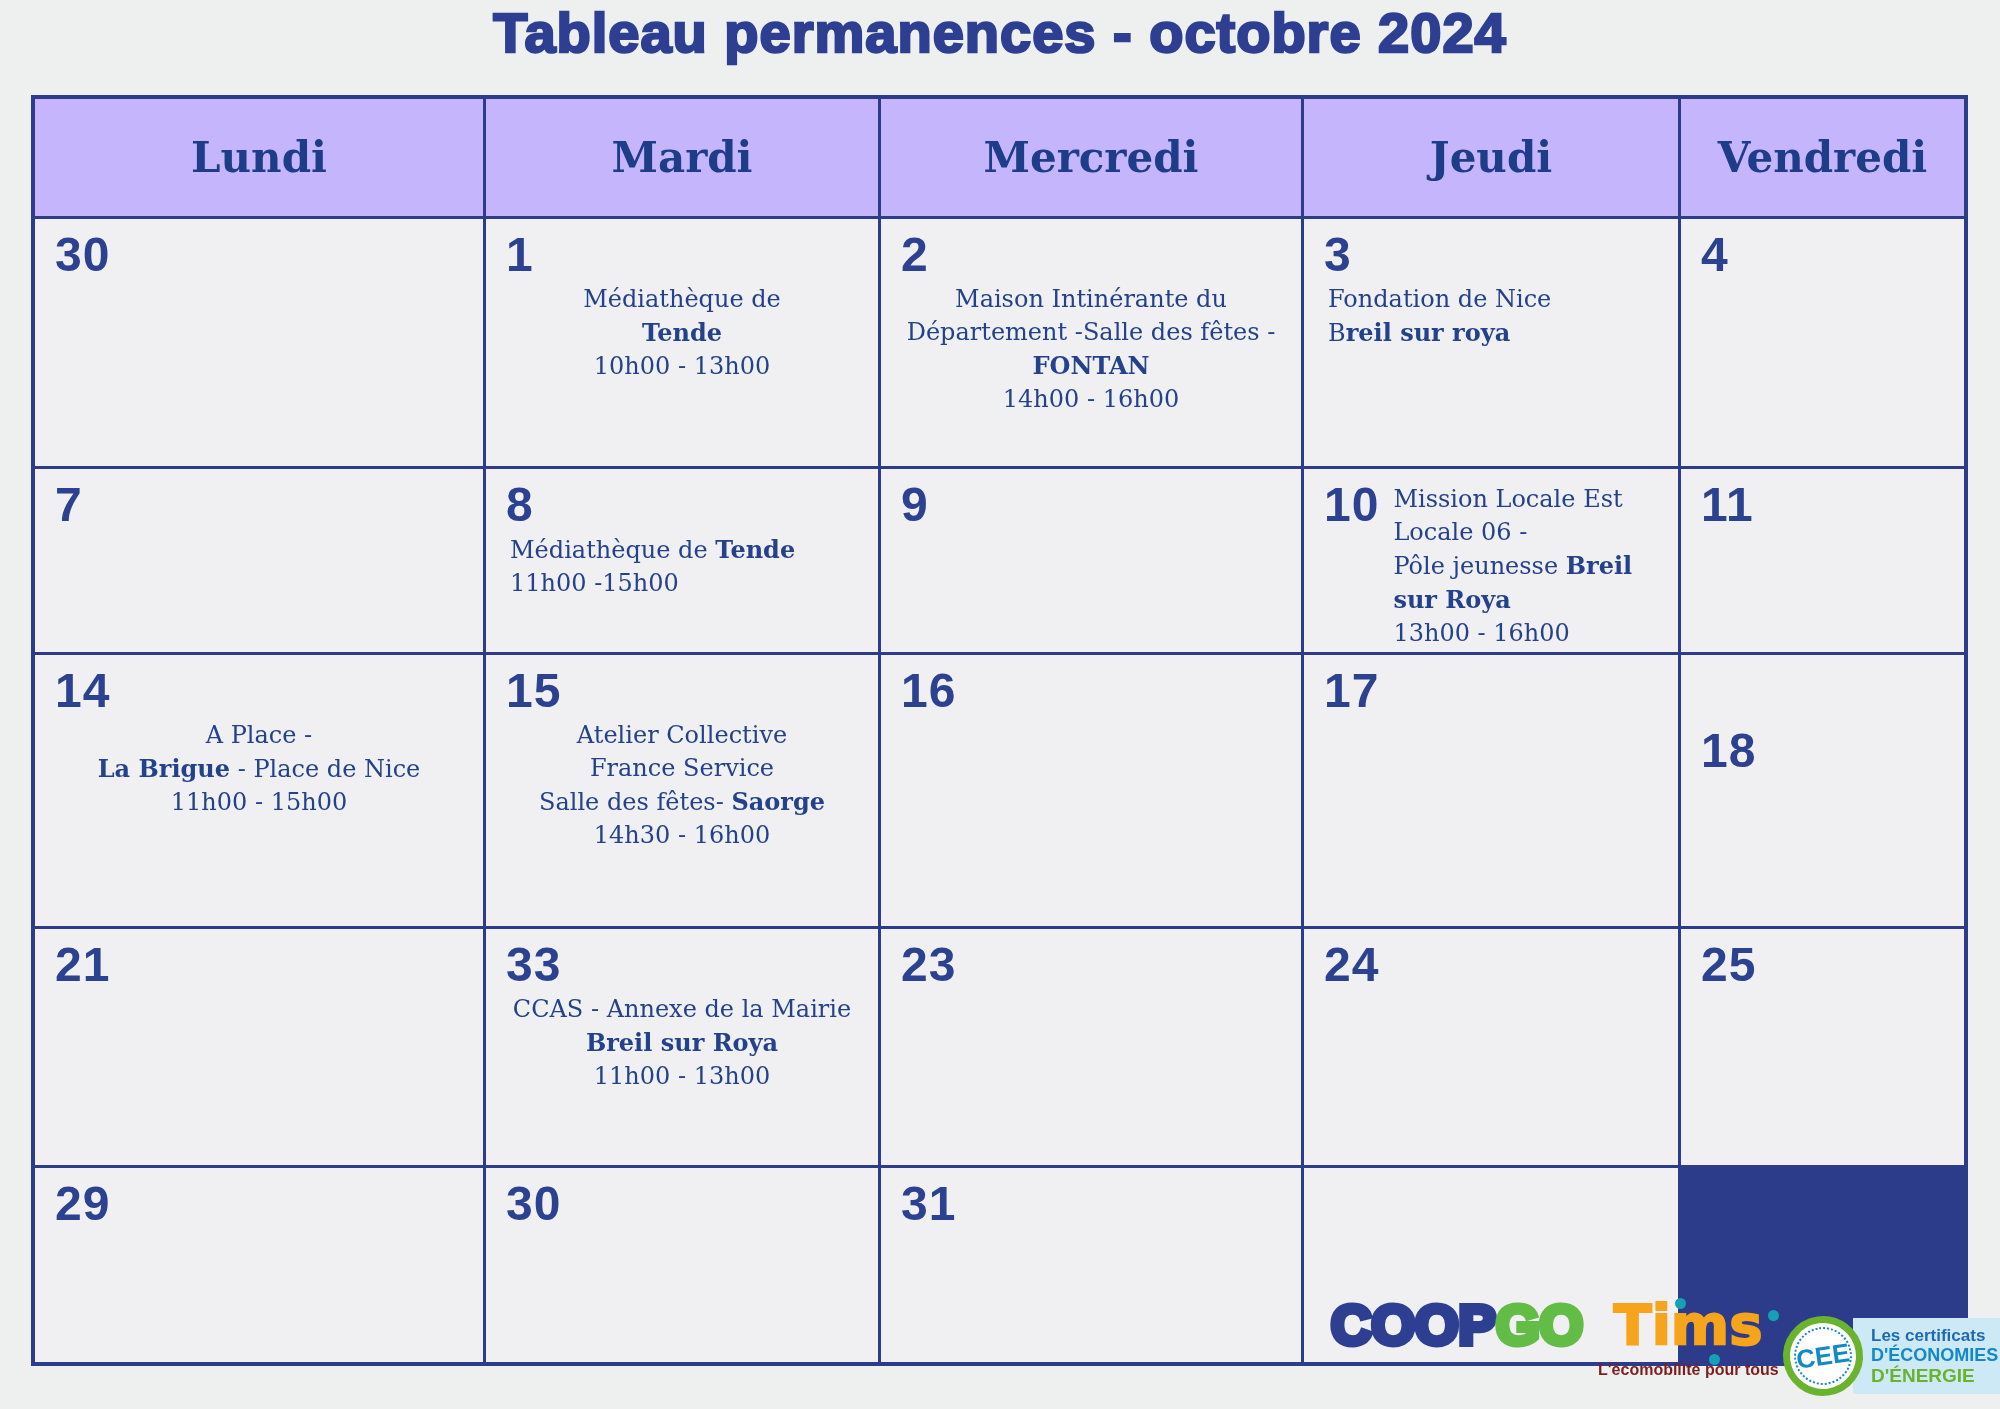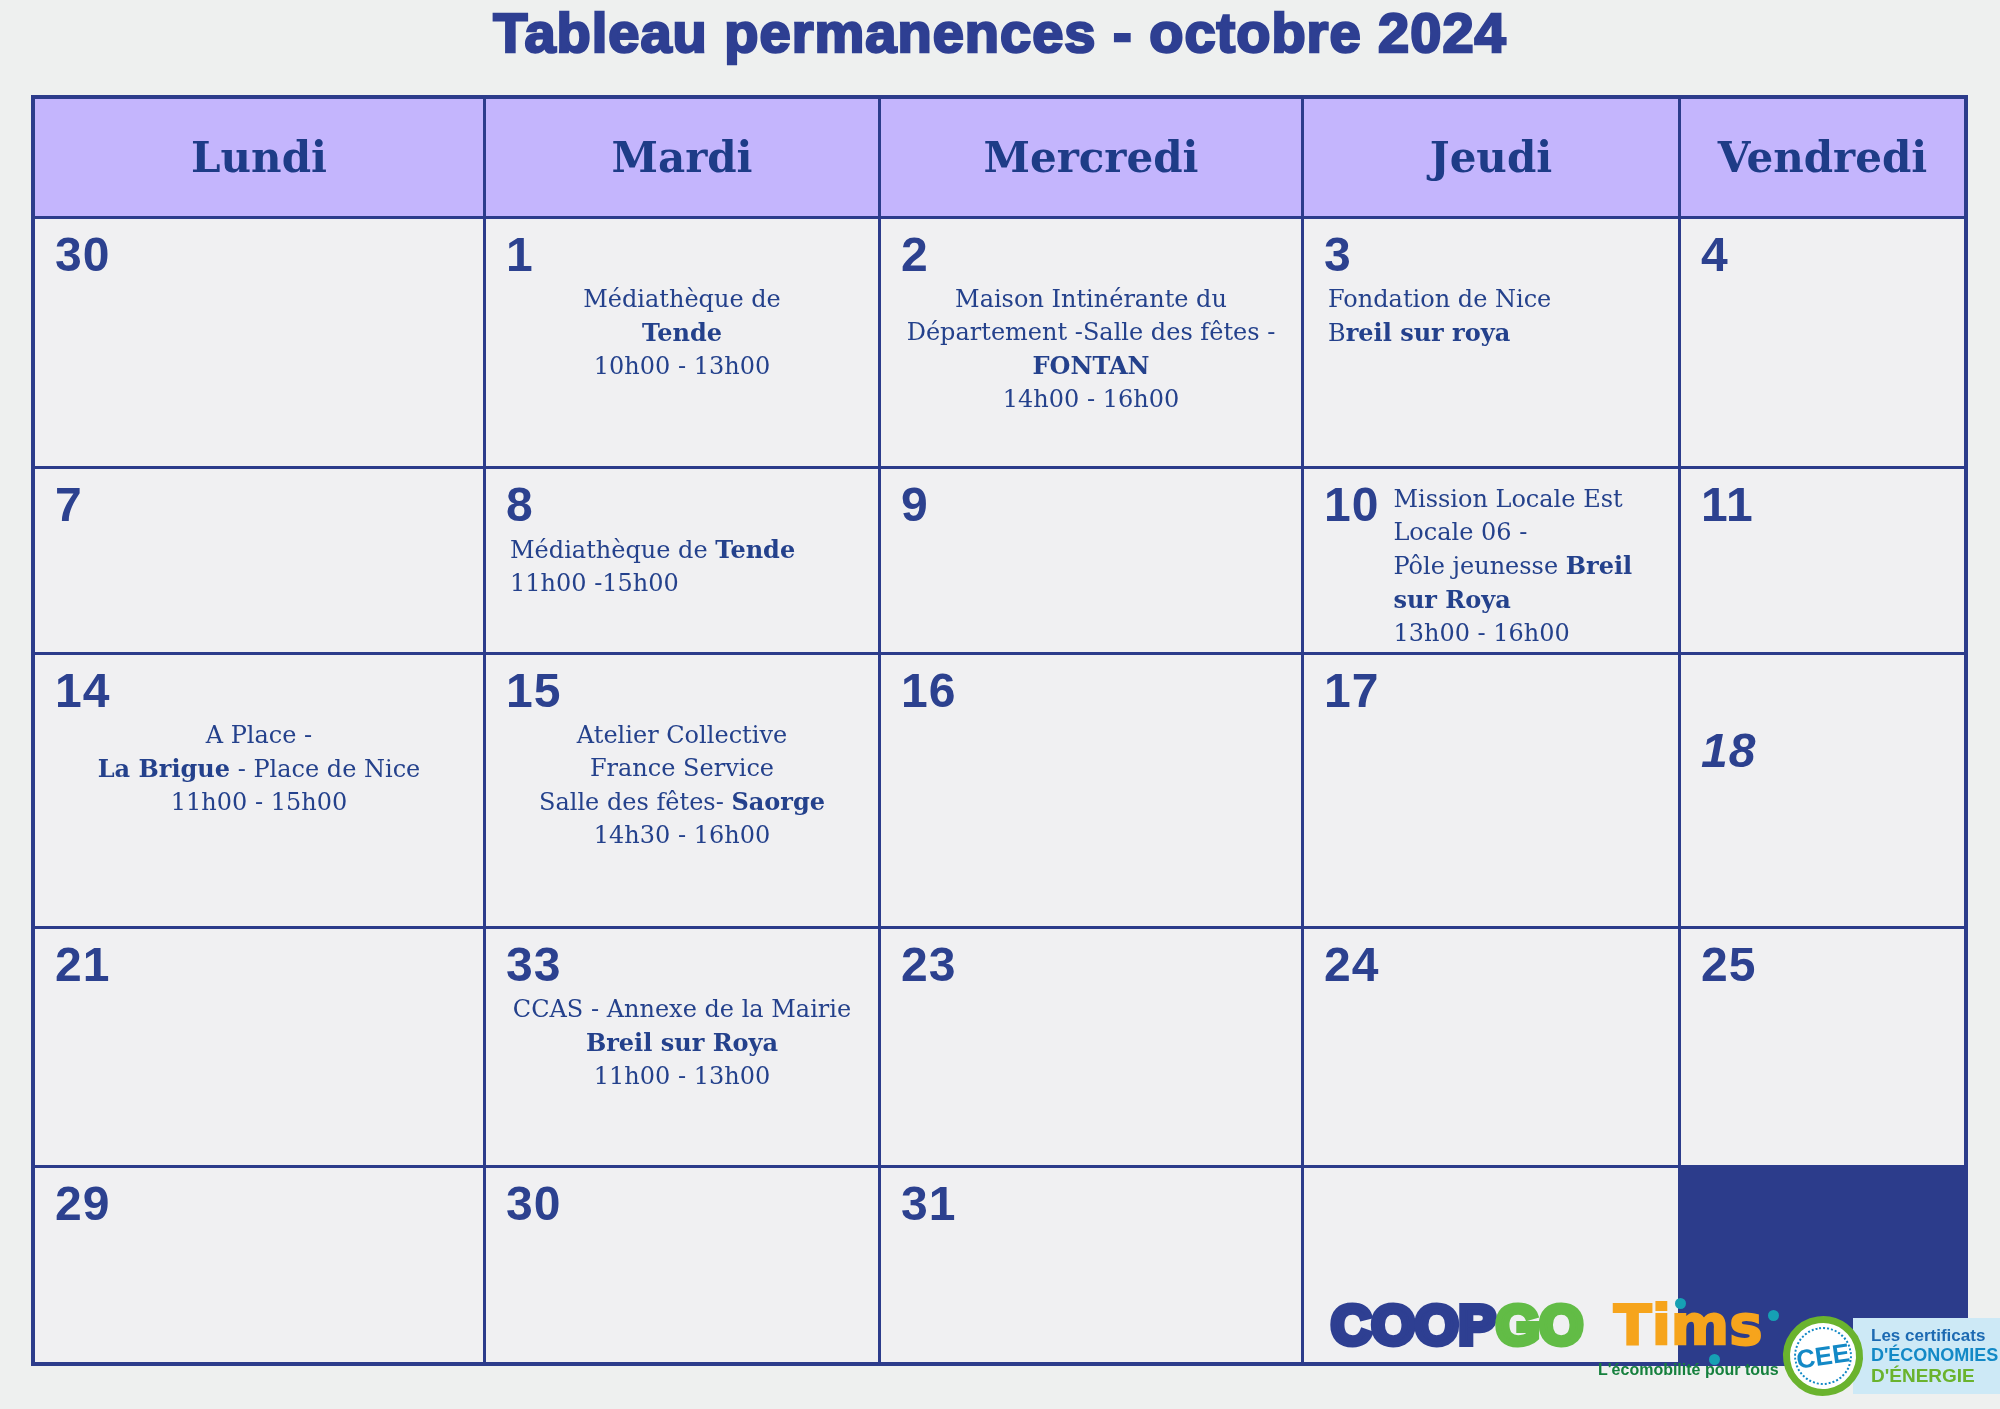--- a/index.html
+++ b/index.html
@@ -49,21 +49,21 @@
     font-size:24px;
     line-height:1.38;
   }
   .daynum{
     font-family:"Liberation Sans", sans-serif;
     font-weight:bold;font-size:48px;color:#2c418f;
     padding:12px 0 0 20px;
     line-height:1.0;
     letter-spacing:1px;
   }
-  .cell.num-offset .daynum{padding-top:72px;font-style:italic;}
+  .cell.num-offset .daynum{padding-top:72px;}
   .content{margin-top:4px;}
   .content.center{text-align:center;padding:0 8px;}
   .content.left{text-align:left;padding-left:24px;padding-right:8px;}
   .cell.beside{display:flex;align-items:flex-start;}
   .cell.beside .daynum{flex:0 0 auto;}
   .cell.beside .content{flex:1 1 auto;text-align:left;padding:14px 12px 0 14px;margin-top:0;}
   .content b{font-weight:bold;}
 
   
   .logos{position:absolute;left:0;top:0;width:2000px;height:1409px;pointer-events:none;}
@@ -84,21 +84,21 @@
   }
   .tims .dot{
     position:absolute;width:11px;height:11px;border-radius:50%;
     background:#16a0b4;
   }
   .tims .dot.d1{top:2px;left:62px;}       
   .tims .dot.d2{bottom:-10px;left:96px;}  
   .tims .dot.d3{top:14px;right:-16px;}    
   .tims .tagline{
     font-family:"Liberation Sans", sans-serif;
-    font-weight:bold;font-size:16px;color:#15803d;
+    font-weight:bold;font-size:16px;color:#7f1d1d;
     margin-top:6px;white-space:nowrap;
   }
   .cee{position:absolute;left:1783px;top:1316px;display:flex;align-items:center;}
   .cee .badge{
     width:66px;height:66px;border-radius:50%;
     background:#fff;border:7px solid #6ab32e;
     box-shadow:0 0 0 2px #fff inset;
     display:flex;align-items:center;justify-content:center;
     font-family:"Liberation Sans", sans-serif;
     font-weight:bold;font-size:26px;color:#1389c6;

